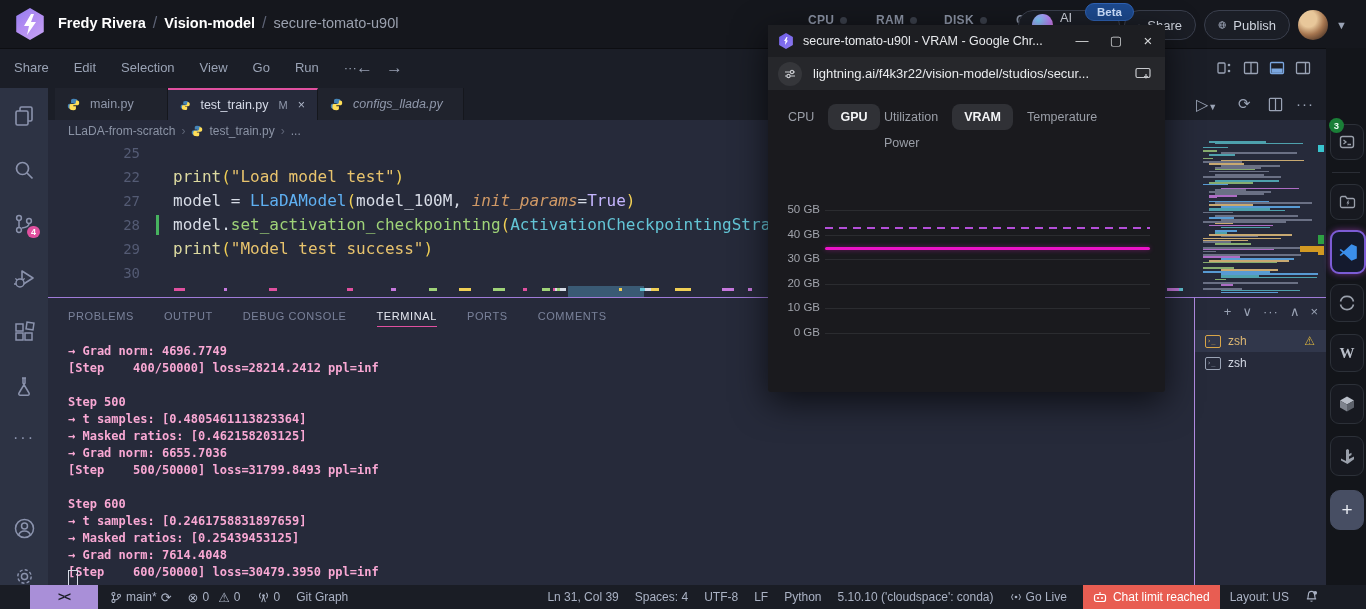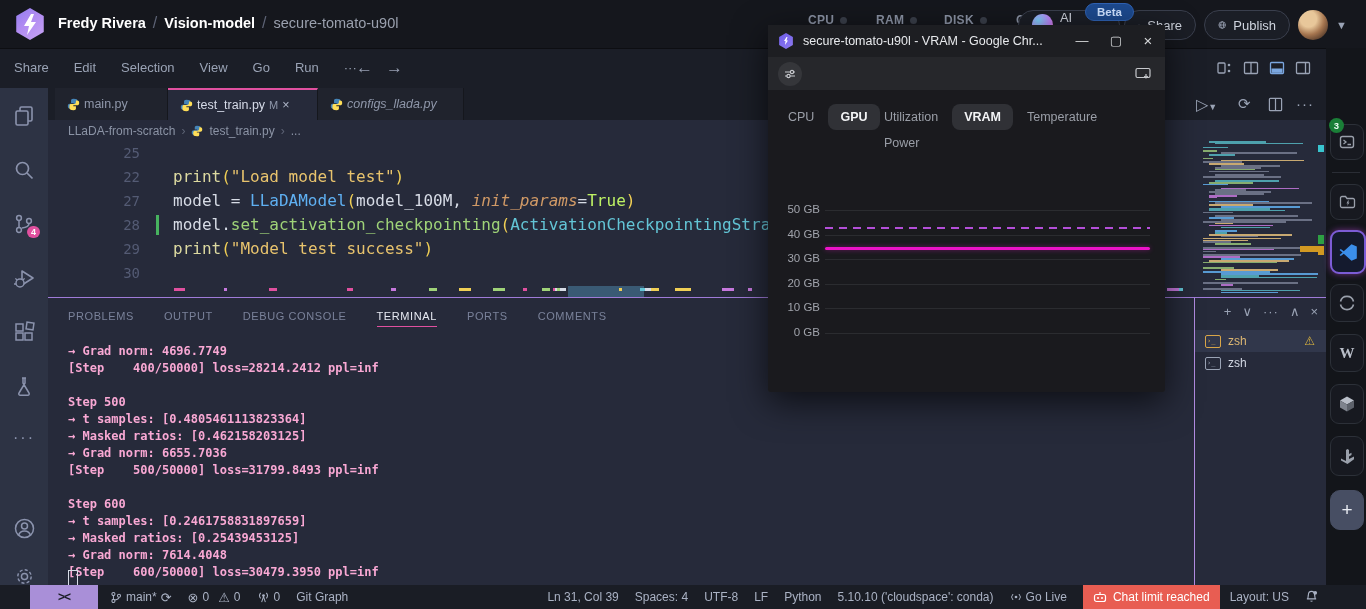--- a/index.html
+++ b/index.html
@@ -35,36 +35,36 @@
           color:#7e89a3;font-size:12.5px;gap:6px;}
 
   
   .activitybar{position:absolute;left:0;top:88px;width:48px;height:497px;background:#2d3344;}
   .act-ic{position:absolute;left:0;width:48px;height:40px;display:flex;align-items:center;justify-content:center;}
   .badge-pink{position:absolute;background:#e0509f;color:#fff;font-size:9px;font-weight:bold;border-radius:8px;
               padding:1px 4px;line-height:10px;}
 
   
   .tabstrip{position:absolute;left:48px;top:88px;width:1278px;height:32px;background:#1b1e27;}
-  .tab{position:absolute;top:0;height:32px;display:flex;align-items:center;gap:4px;padding:0 12px;
+  .tab{position:absolute;top:0;height:32px;display:flex;align-items:center;gap:10px;padding:0 12px;
        box-sizing:border-box;font-size:12.5px;color:#8f97aa;background:#20232d;border-right:1px solid #15171d;}
   .tab.active{background:#262a3a;color:#d6dbe8;border-top:2px solid #e0509f;}
   .tab.preview .lbl{font-style:italic;}
   .crumbs{position:absolute;left:48px;top:120px;width:1146px;height:21px;background:#262a3a;color:#8b93a5;
           font-size:12px;display:flex;align-items:center;gap:6px;padding-left:20px;}
 
   
   .editor{position:absolute;left:48px;top:141px;width:1278px;height:156px;background:#262a3a;overflow:hidden;}
   .eline{position:absolute;left:0;width:100%;height:24px;line-height:24px;font-size:16px;}
   .lnum{position:absolute;left:0;width:92px;text-align:right;color:#545b74;font-size:14px;
         font-family:"DejaVu Sans Mono",monospace;}
   .ecode{position:absolute;left:125px;white-space:pre;font-family:"DejaVu Sans Mono",monospace;}
   .gutter-mod{position:absolute;left:108px;top:2px;width:3px;height:20px;background:#47b35f;}
   .tk-plain{color:#d7dce6}.tk-func{color:#dcd9a0}.tk-str{color:#e8c36d}.tk-paren{color:#f0cf55}
-  .tk-cls{color:#5fb0f2}.tk-param{color:#d19a66;font-style:italic}.tk-const{color:#bef264}
+  .tk-cls{color:#5fb0f2}.tk-param{color:#d19a66;font-style:italic}.tk-const{color:#c4b5fd}
   .tk-method{color:#9fd378}.tk-type{color:#63c5d6}
   .minimap{position:absolute;left:1199px;top:141px;width:119px;height:155px;overflow:hidden;}
   .ruler{position:absolute;left:1318px;top:141px;width:7px;height:155px;}
 
   
   .tbicon{position:absolute;color:#9aa3b5;font-size:15px;}
 
   
   .panel{position:absolute;left:48px;top:297px;width:1146px;height:288px;background:#262a3a;border-top:1px solid #9f7bd8;}
   .ptab{display:inline-block;font-size:11px;letter-spacing:.6px;color:#7a829a;margin-right:30px;padding-bottom:4px;}
@@ -618,20 +618,21 @@
     </div>
     <div class="pop-url">
       <div class="urlbtn">
         <svg width="12" height="12" viewBox="0 0 12 12">
             <line x1="1" y1="4" x2="11" y2="4" stroke="#c7c9cd" stroke-width="1.2"></line>
             <line x1="1" y1="8" x2="11" y2="8" stroke="#c7c9cd" stroke-width="1.2"></line>
             <circle cx="8" cy="4" r="1.6" fill="#26272b" stroke="#c7c9cd" stroke-width="1.2"></circle>
             <circle cx="4.5" cy="8" r="1.6" fill="#26272b" stroke="#c7c9cd" stroke-width="1.2"></circle>
           </svg>
       </div>
+      <span class="urltext">lightning.ai/f4k3r22/vision-model/studios/secur...</span>
       <svg style="position:absolute;right:14px;" width="16" height="14" viewBox="0 0 16 14">
           <rect x="1" y="1.5" width="14" height="9" rx="1.5" fill="none" stroke="#c7c9cd" stroke-width="1.2"></rect>
           <path d="M11 7v4M9.2 9.2L11 11l1.8-1.8" fill="none" stroke="#c7c9cd" stroke-width="1.2"></path>
         </svg>
     </div>
     <div class="pop-body">
       <div class="abs" style="left:8px;top:14px;" id="devtabs"><span class="ppill">CPU</span><span class="ppill on">GPU</span></div>
       <div class="abs" style="left:104px;top:14px;" id="metrictabs"><span class="ppill">Utilization</span><span class="ppill on">VRAM</span><span class="ppill">Temperature</span><span class="ppill">Power</span></div>
       <div class="abs" style="left:0;top:52px;width:397px;height:250px;" id="chart">
           <div class="gridline" style="left: 57px; width: 325px; top: 68px;"></div>

